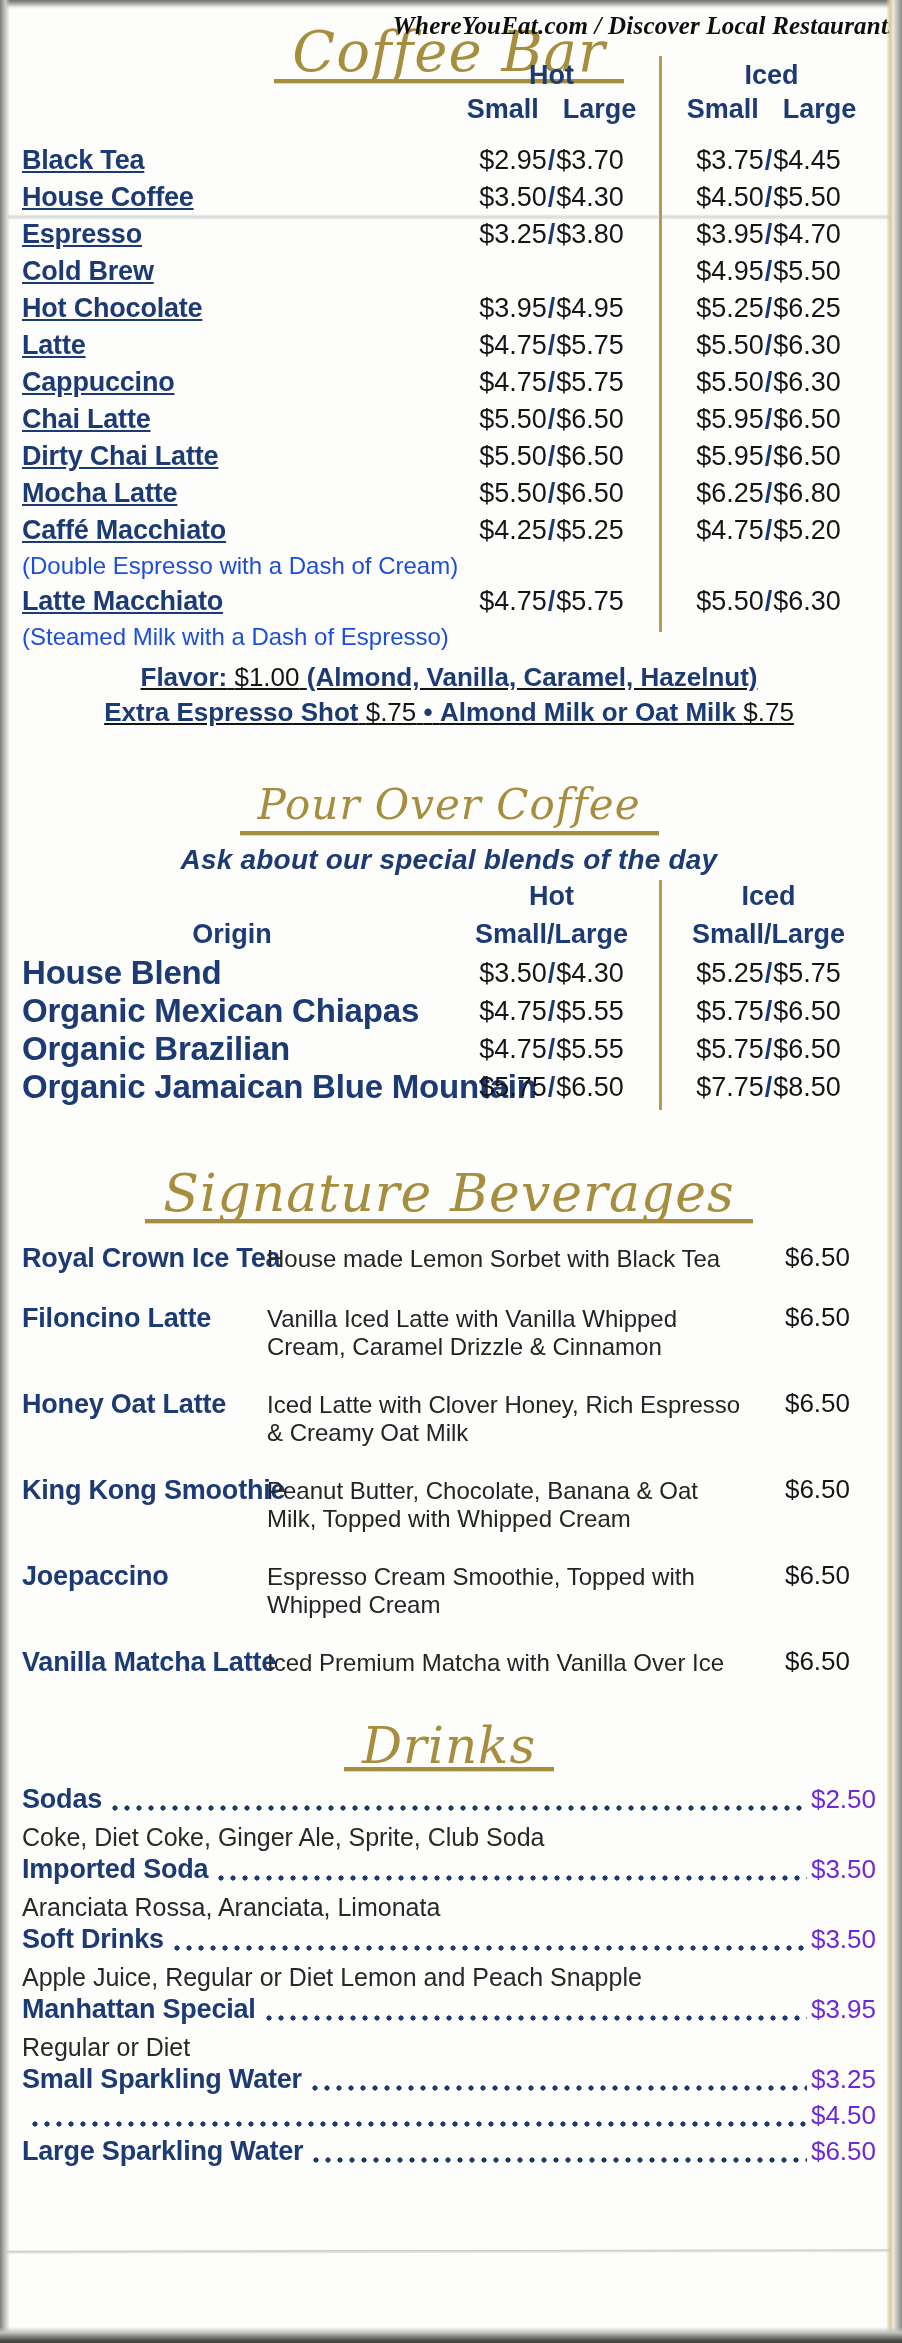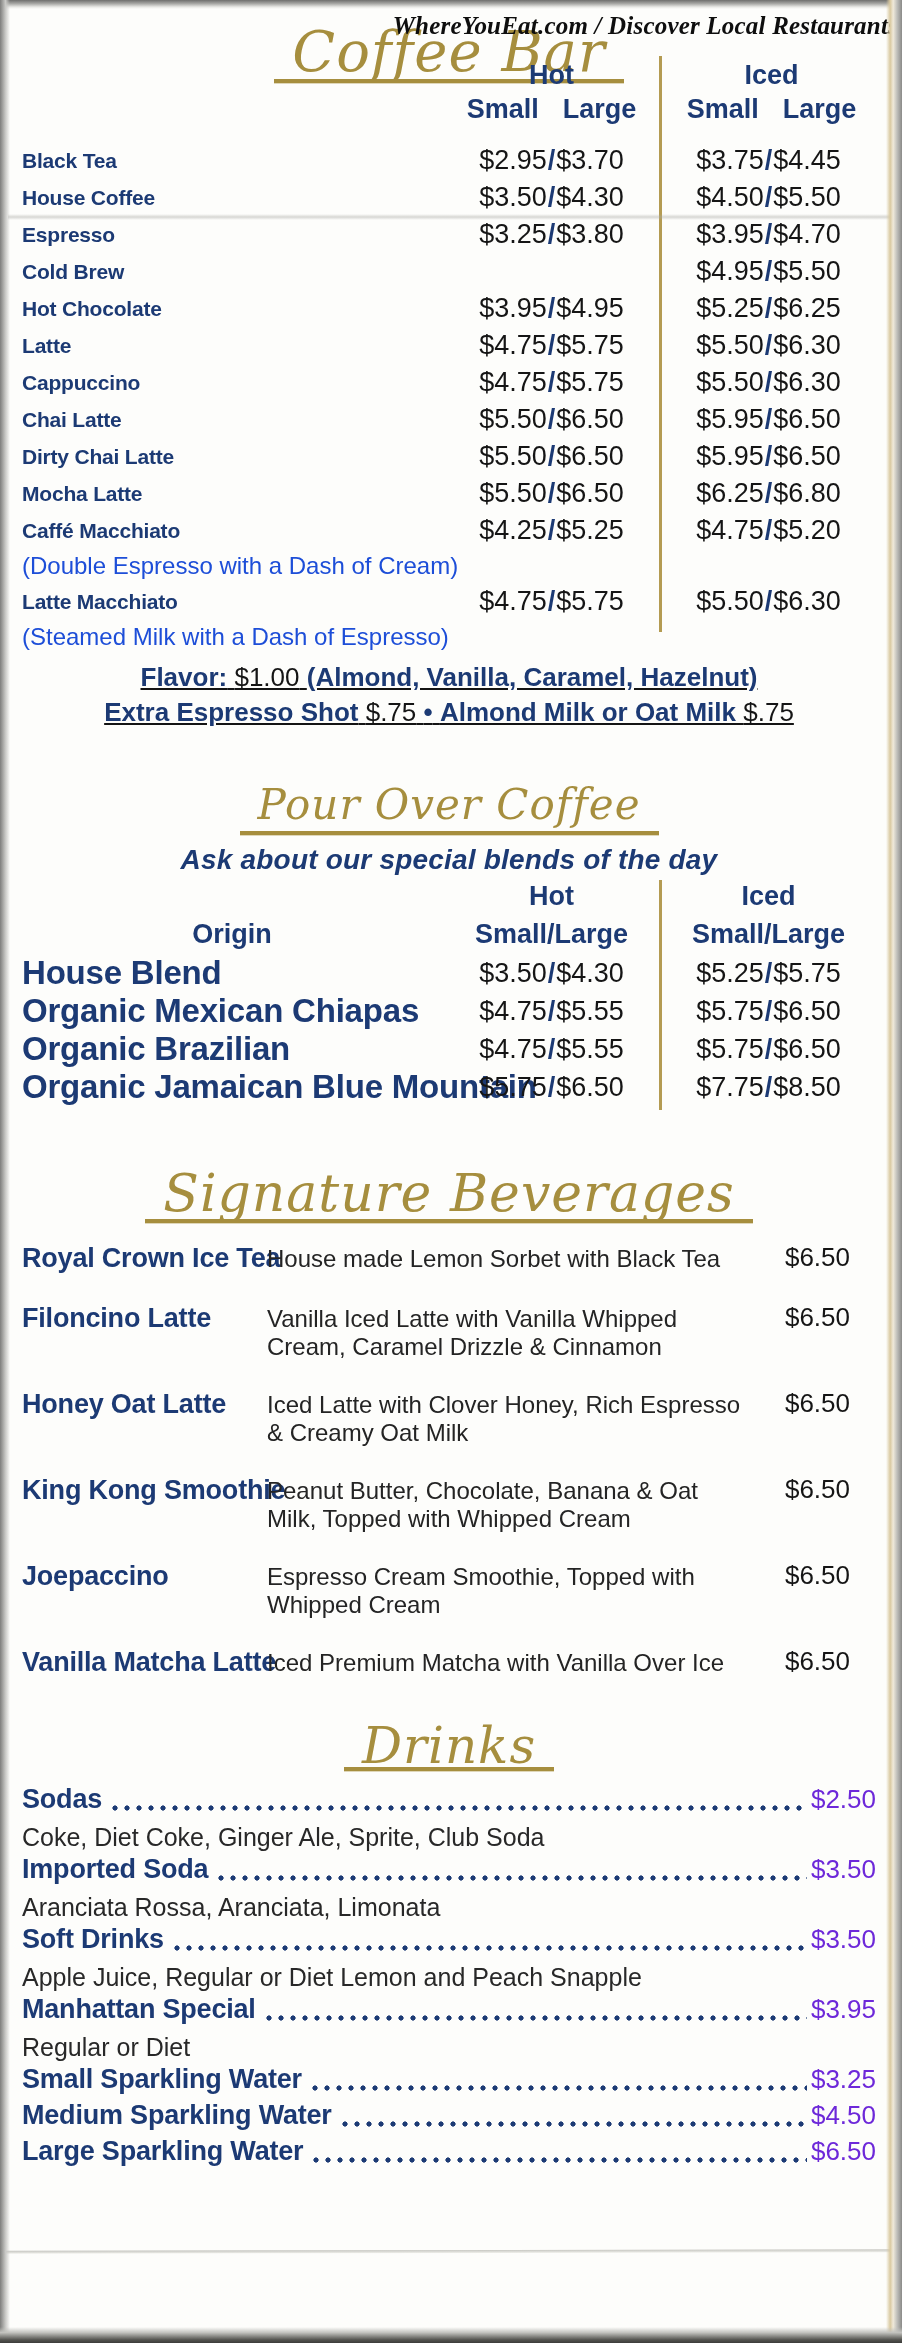--- a/index.html
+++ b/index.html
@@ -44,21 +44,21 @@
   
   .sec-coffee{padding-top:16px;}
   .cb-head{position:absolute;text-align:center;z-index:2;}
   .cb-head .h1{font-size:27px;line-height:34px;}
   .cb-head .h2{font-size:27px;line-height:34px;}
   .cb-head .h2 span{margin:0 12px;}
   .cb-head-hot{left:442px;width:219px;top:58px;}
   .cb-head-iced{left:661px;width:221px;top:58px;}
   .ctable{margin-top:54px;position:relative;}
   .crow{display:grid;grid-template-columns:420px 219px 1fr;height:37px;align-items:center;}
-  .crow .cname{font-size:21px;white-space:nowrap;letter-spacing:-.2px;}
+  .crow .cname{font-size:27px;white-space:nowrap;letter-spacing:-.2px;text-decoration:underline;}
   .cprice{text-align:center;font-size:27px;white-space:nowrap;}
   .pp{color:#151515;}
   .sl{color:#1c3a74;font-weight:700;padding:0 1px;}
   .crow-desc{height:34px;display:flex;align-items:center;}
   .cdesc{font-size:24px;color:#1d4ed8;}
   .divider{position:absolute;left:659px;width:3px;background:#b49b52;z-index:1;}
   .divider1{top:56px;height:576px;}
   .divider2{top:150px;height:230px;}
   .notes{margin-top:6px;text-align:center;}
   .notes div{font-size:26px;line-height:35px;text-decoration:underline;}
@@ -311,21 +311,20 @@
         <span class="leader"></span>
         <span class="dprice">$3.95</span>
       </div>
       <div class="dsub">Regular or Diet</div>
       <div class="drow">
         <span class="dname navy">Small Sparkling Water</span>
         <span class="leader"></span>
         <span class="dprice">$3.25</span>
       </div>
       <div class="drow">
-        <span class="dname navy">Medium Sparkling Water</span>
         <span class="leader"></span>
         <span class="dprice">$4.50</span>
       </div>
       <div class="drow">
         <span class="dname navy">Large Sparkling Water</span>
         <span class="leader"></span>
         <span class="dprice">$6.50</span>
       </div>
     </div>
   </section>

